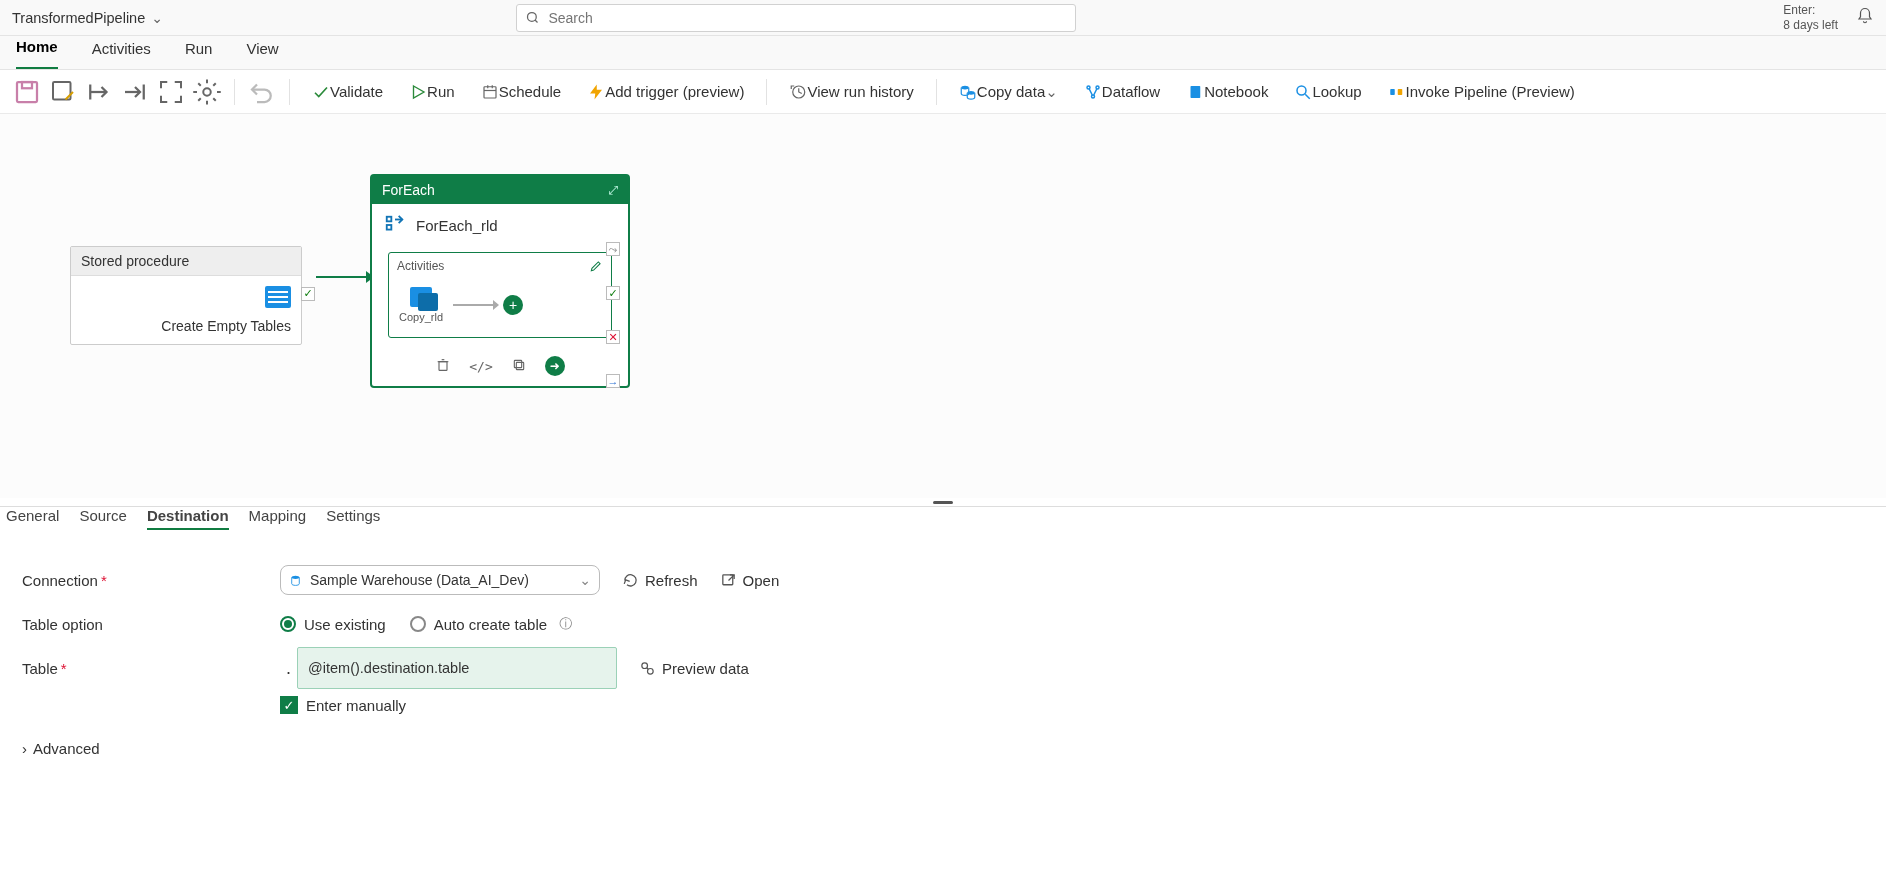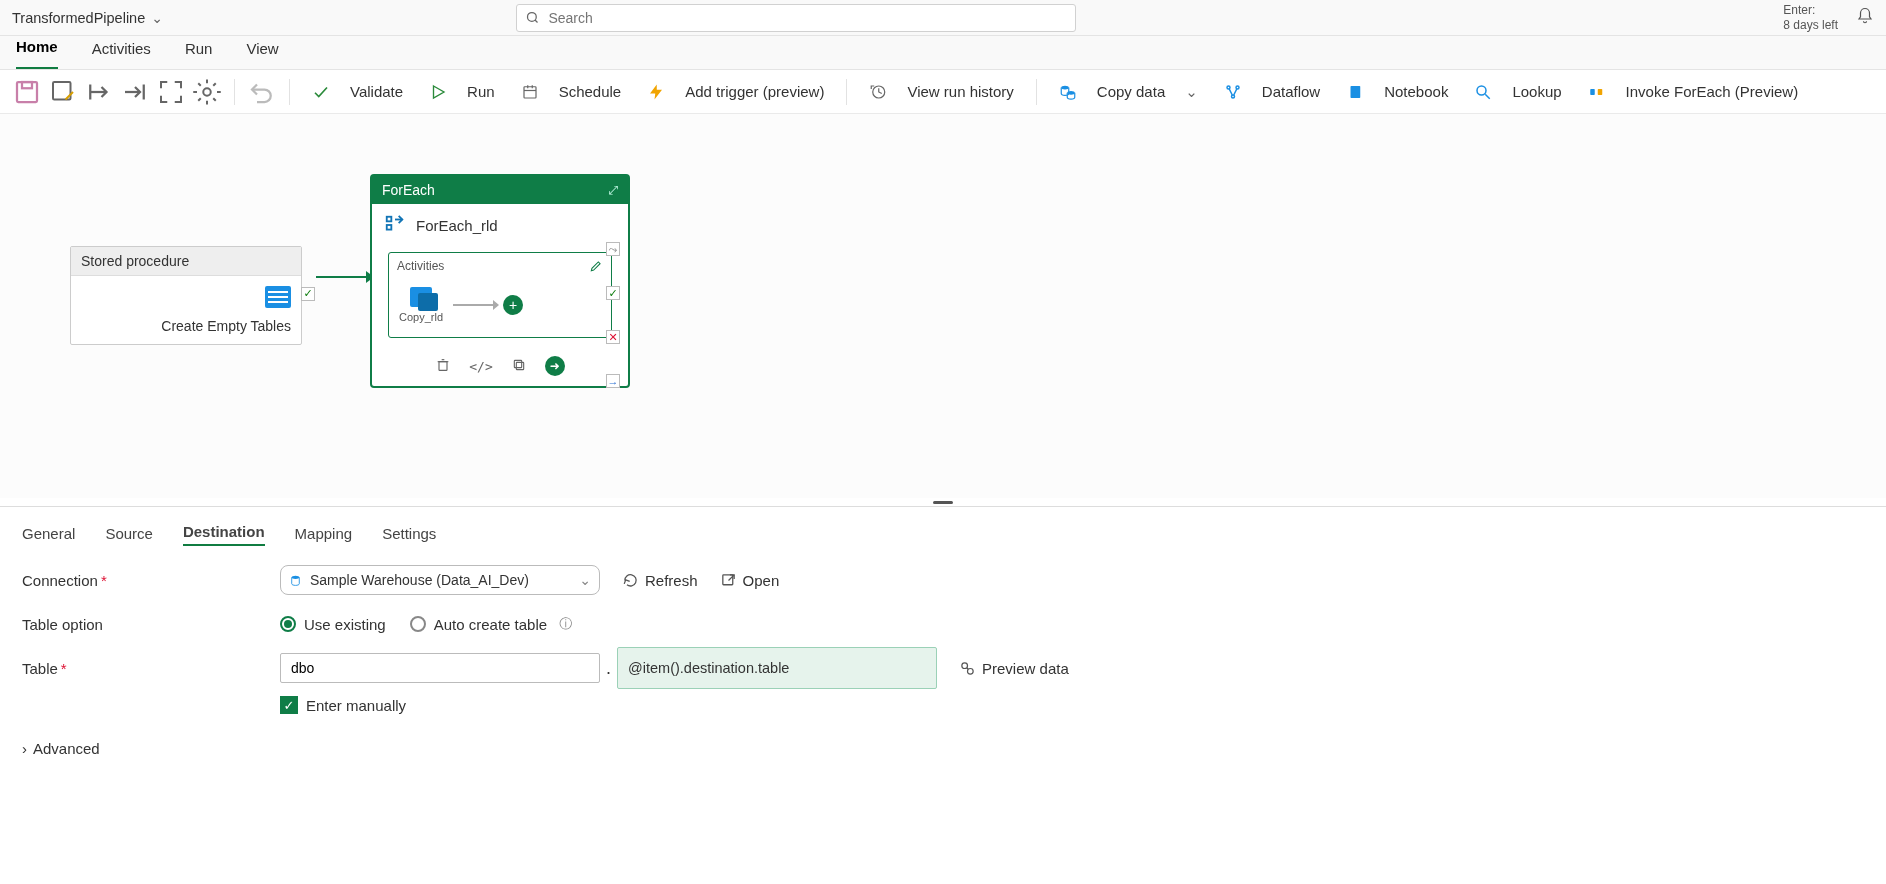--- a/index.html
+++ b/index.html
@@ -18,21 +18,21 @@
 
   
   .menu { height: 34px; display: flex; align-items: flex-end; gap: 34px; padding: 0 16px; background: #f9f9f9; border-bottom: 1px solid #e4e4e4; }
   .menu span { padding-bottom: 12px; cursor: pointer; font-size: 15px; }
   .menu span.active { font-weight: 600; border-bottom: 2px solid #107c41; color: #000; }
 
   
   .ribbon { height: 44px; display: flex; align-items: center; gap: 6px; padding: 0 12px; background: #fff; border-bottom: 1px solid #eaeaea; font-size: 15px; }
   .ribbon .iconbtn { width: 30px; height: 30px; display: flex; align-items: center; justify-content: center; color: #555; cursor: pointer; }
   .ribbon .sep { width: 1px; height: 26px; background: #e2e2e2; margin: 0 6px; }
-  .ribbon .cmd { display: flex; align-items: center; gap: 20px; padding: 2px 10px; cursor: pointer; color: #333; }
+  .ribbon .cmd { display: flex; align-items: center; gap: 0; padding: 2px 10px; cursor: pointer; color: #333; }
   .ribbon .cmd svg { width: 18px; height: 18px; }
   .ribbon .dim { color: #999; }
 
   
   .canvas { position: relative; height: 384px; background: #fcfcfc; }
   .node-sp { position: absolute; left: 70px; top: 132px; width: 232px; border: 1px solid #ccc; background: #fff; border-radius: 2px; }
   .node-sp .hdr { background: #eee; padding: 6px 10px; font-size: 14px; border-bottom: 1px solid #ddd; }
   .node-sp .body { display: flex; align-items: flex-end; gap: 10px; padding: 10px; flex-direction: column; }
   .sp-icon { width: 26px; height: 22px; background: #1a8fe3; border-radius: 2px; display: flex; flex-direction: column; justify-content: space-around; padding: 3px; }
   .sp-icon div { height: 2px; background: #fff; }
@@ -60,21 +60,21 @@
   .side-badges div { width: 14px; height: 14px; border: 1px solid #bbb; background: #fff; display: flex; align-items: center; justify-content: center; font-size: 11px; }
 
   
   .connector { position: absolute; left: 316px; top: 162px; width: 50px; height: 2px; background: #0f7d47; }
   .connector::after { content:""; position:absolute; right:-8px; top:-5px; border-left:8px solid #0f7d47; border-top:6px solid transparent; border-bottom:6px solid transparent; }
 
   .splitter { height: 8px; display:flex; justify-content:center; align-items:center; }
   .splitter div { width: 20px; height: 3px; background:#555; border-radius:2px; }
 
   
-  .panel-tabs { display: flex; gap: 30px; padding: 0 22px; border-top: 1px solid #ddd; height: 40px; align-items:flex-end; font-size:15px; color:#444; }
+  .panel-tabs { display: flex; gap: 20px; padding: 0 6px; border-top: 1px solid #ddd; height: 40px; align-items:flex-start; font-size:15px; color:#444; }
   .panel-tabs span { cursor: pointer; padding-bottom: 4px; }
   .panel-tabs span.active { font-weight: 600; border-bottom: 2px solid #107c41; }
 
   .form { padding: 12px 22px 20px; font-size: 15px; color: #333; }
   .row { display: flex; align-items: center; min-height: 44px; }
   .row .label { width: 258px; }
   .req { color: #d13; margin-left: 3px; }
   .dropdown { width: 320px; height: 30px; border: 1px solid #bbb; border-radius: 8px; padding: 0 8px; display: flex; align-items: center; gap: 8px; font-size: 14px; }
   .dropdown .chev { margin-left: auto; color:#888; }
   .linkbtn { display: flex; align-items: center; gap: 6px; margin-left: 22px; font-size: 15px; cursor: pointer; }
@@ -241,21 +241,21 @@
         <circle cx="10" cy="10" r="6"></circle>
         <line x1="15" y1="15" x2="21" y2="21"></line>
       </svg>
       <span>Lookup</span>
     </span>
   <span class="cmd">
       <svg viewBox="0 0 24 24" fill="#1a8fe3">
         <rect x="3" y="8" width="6" height="8" rx="1"></rect>
         <rect x="13" y="8" width="6" height="8" rx="1" fill="#f1a400"></rect>
       </svg>
-      <span>Invoke ForEach (Preview)</span>
+      <span>Invoke Pipeline (Preview)</span>
     </span>
 </div>
 
 <div class="canvas">
   <div class="node-sp">
     <div class="hdr">Stored procedure</div>
     <div class="body">
       <div class="sp-icon">
           <div></div>
           <div></div>
@@ -372,21 +372,20 @@
       </label>
     <label class="radio off">
         <span class="dot"></span>
         <span>Auto create table</span>
         <span class="info-icn">ⓘ</span>
       </label>
   </div>
 
   <div class="row">
     <div class="label"><span>Table</span><span class="req">*</span></div>
-    <input class="txt" value="dbo" style="">
     <span class="dotsep">.</span>
     <div class="exprbox">
         <span>@item().destination.table</span>
       </div>
     <span class="linkbtn">
         <svg viewBox="0 0 24 24" fill="none" stroke="#555" stroke-width="1.7">
           <circle cx="8" cy="8" r="4"></circle>
           <circle cx="16" cy="16" r="4"></circle>
           <line x1="11" y1="11" x2="13" y2="13"></line>
         </svg>

